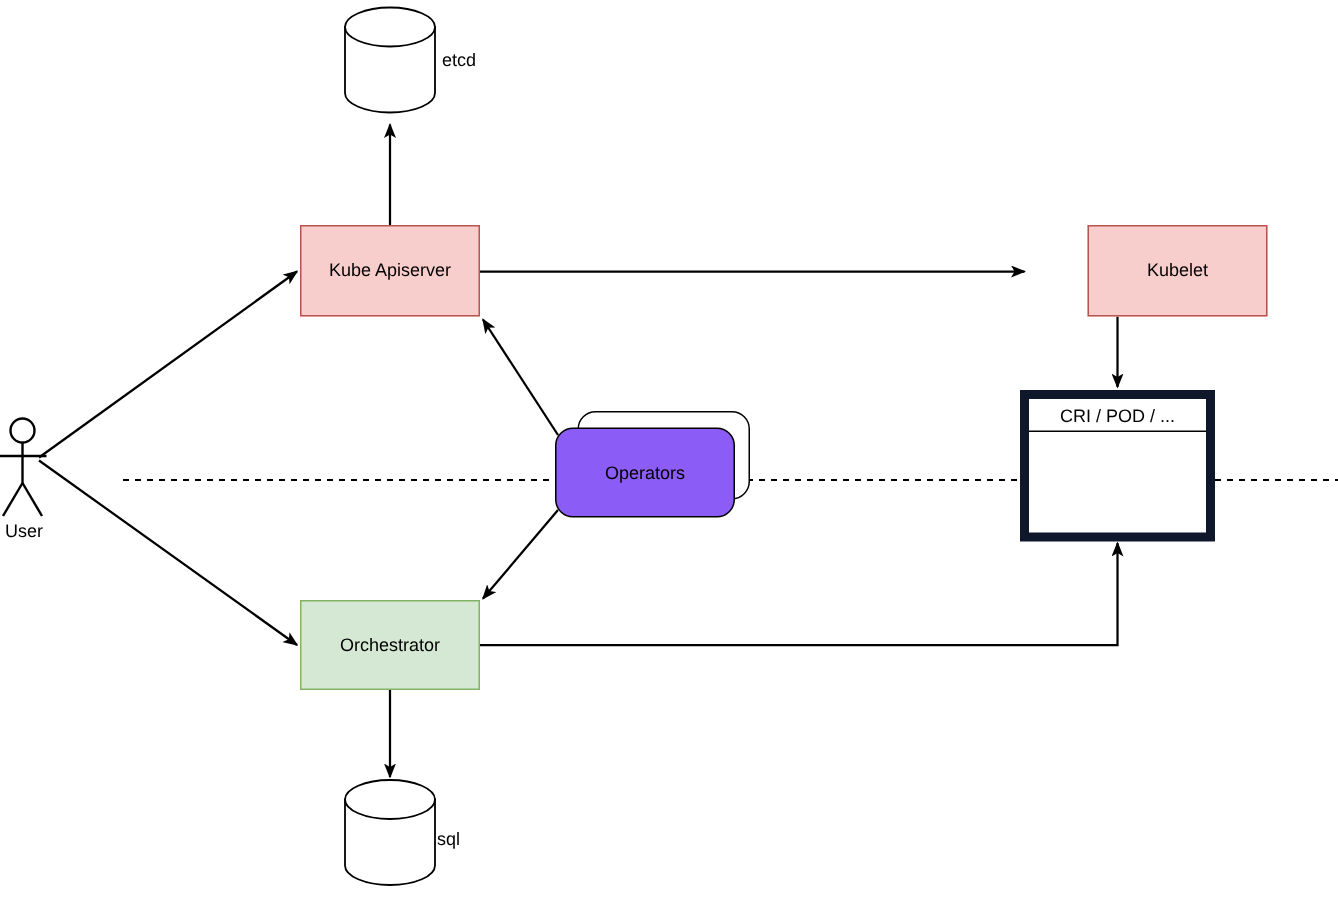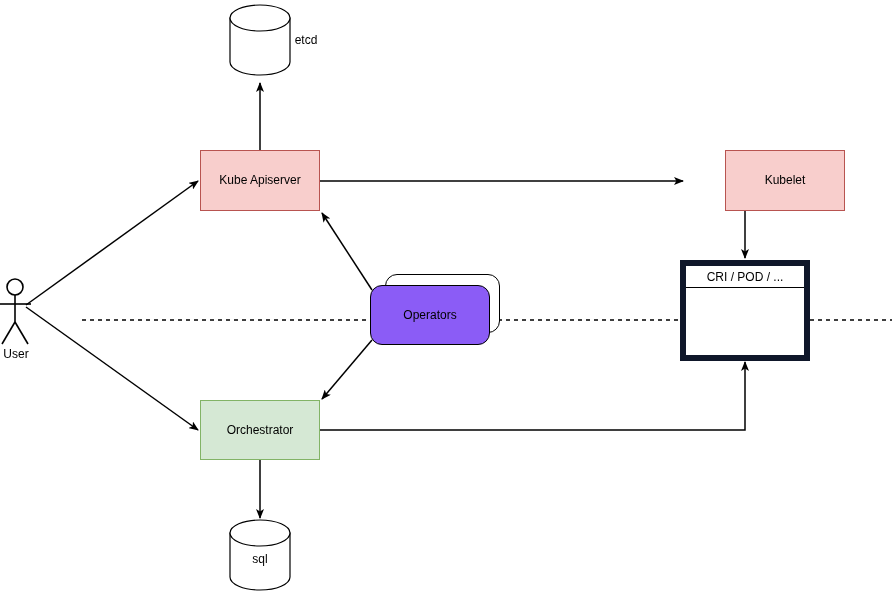--- a/index.html
+++ b/index.html
@@ -175,21 +175,21 @@
 
   <div class="card-back" style="left:385px; top:274px; width:115px; height:59px;"></div>
   <div class="card-front" style="left:370px; top:285px; width:120px; height:60px;">
     <span>Operators</span>
   </div>
 
   <div class="cyl-label" style="left:230px; top:33px; width:60px;padding-left:46px;">
     <span>etcd</span>
   </div>
 
-  <div class="cyl-label" style="left:230px; top:552px; width:60px;">
+  <div class="cyl-label" style="left:230px; top:552px; width:60px;padding-left:39px;">
     <span>sql</span>
   </div>
 
   <div class="actor-label" style="left:0px; top:347px; width:32px;">
     <span>User</span>
   </div>
 
 </div>
 
 </body></html>

